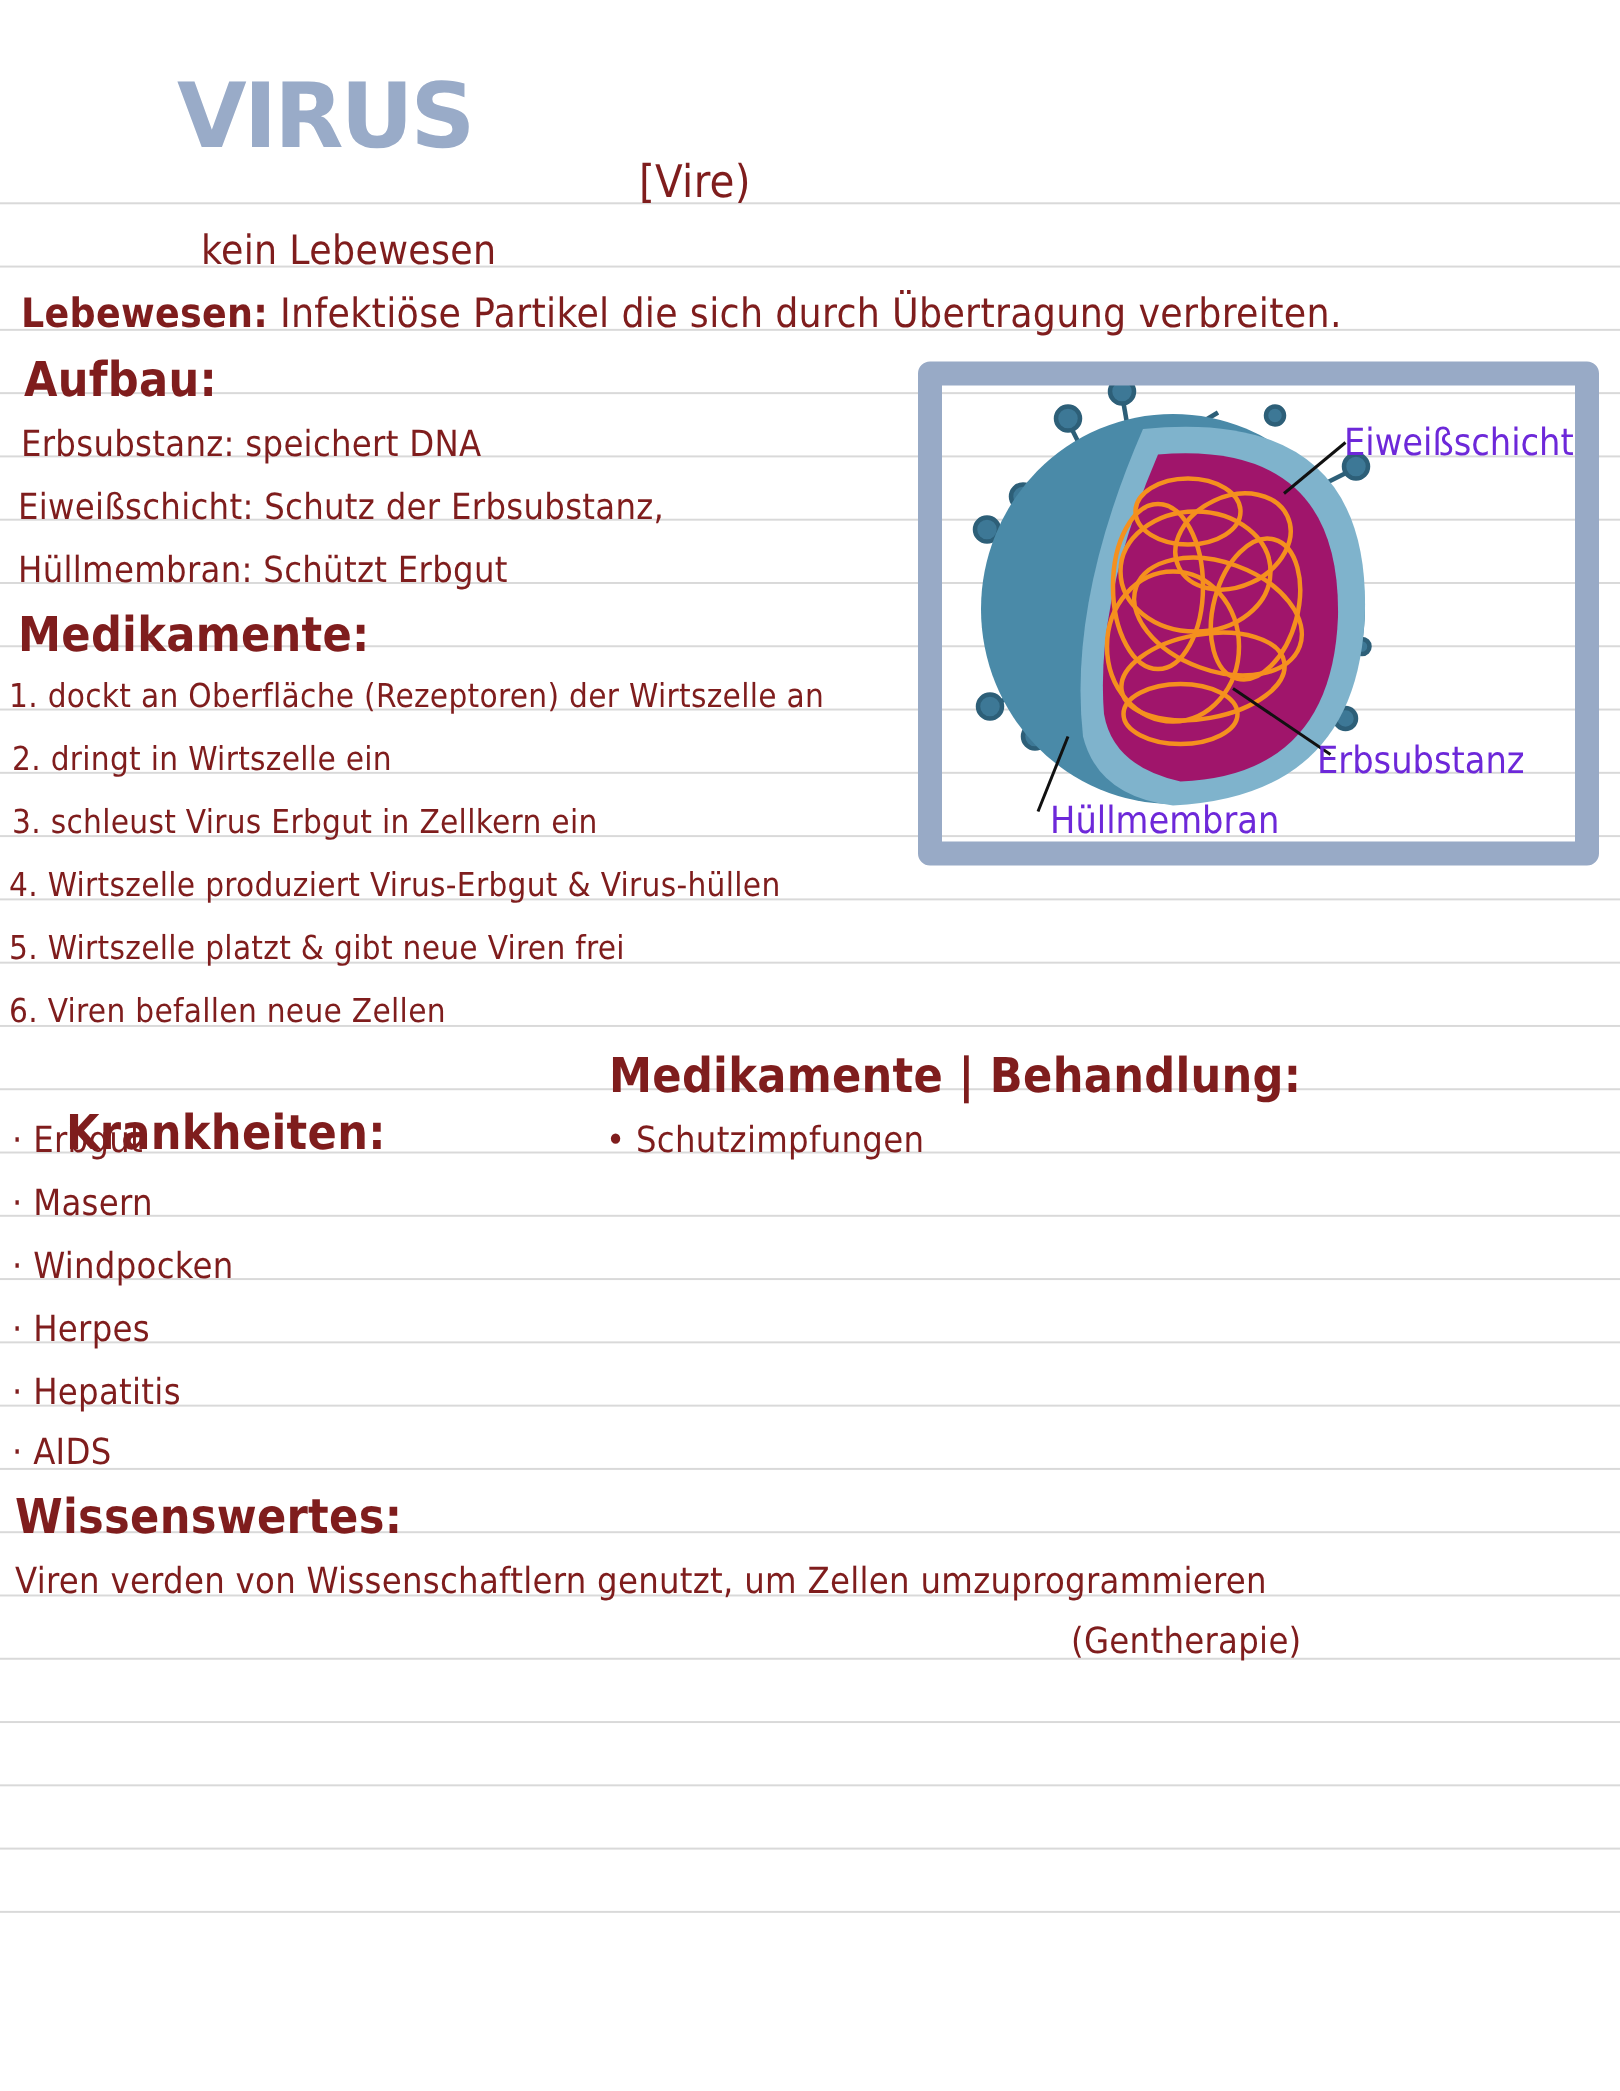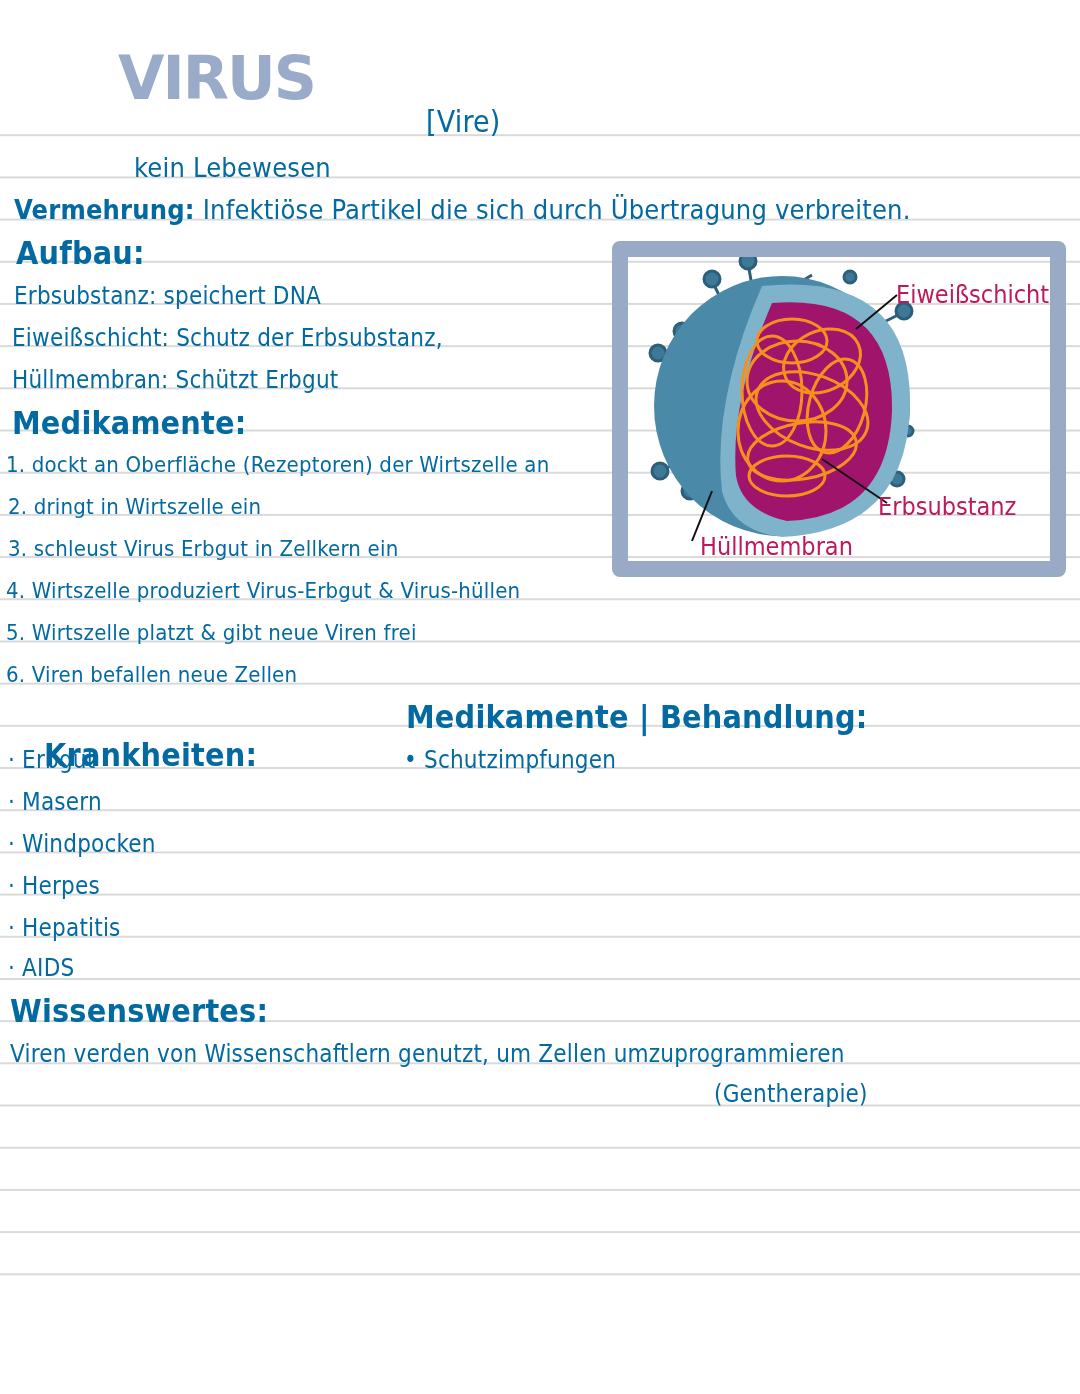--- a/index.html
+++ b/index.html
@@ -18,21 +18,21 @@
   .ruled-mask {
     position: absolute; left: 0; top: 0; width: 1080px; height: 130px; background: #fff;
   }
   .ruled-mask-bottom {
     position: absolute; left: 0; top: 1282px; width: 1080px; height: 112px; background: #fff;
   }
   .hw {
     position: absolute; white-space: nowrap;
     font-family: "DejaVu Sans Condensed", "DejaVu Sans", sans-serif;
     font-stretch: condensed;
-    color: #0369a1;
+    color: #7f1d1d;
     letter-spacing: 0.2px;
   }
   .title {
     position: absolute; left: 118px; top: 48px;
     font-family: "DejaVu Sans", sans-serif; font-weight: bold;
     font-size: 60px; letter-spacing: -2px; line-height: 1;
     color: #99abc8;
   }
   .heading { font-size: 32px; font-weight: bold; }
   .body { font-size: 24px; }
@@ -40,36 +40,36 @@
 
   .figure-frame {
     position: absolute; left: 612px; top: 241px; width: 454px; height: 336px;
     box-sizing: border-box; border: 16px solid #98aac6; border-radius: 8px;
     background: transparent;
   }
   .figure-svg { position: absolute; left: 612px; top: 241px; }
   .fig-label {
     position: absolute; white-space: nowrap; font-size: 25px;
     font-family: "DejaVu Sans Condensed", "DejaVu Sans", sans-serif;
-    color: #be185d;
+    color: #6d28d9;
   }
 </style>
 </head>
 <body>
 
 <div class="ruled"></div>
 <div class="ruled-mask"></div>
 <div class="ruled-mask-bottom"></div>
 
 <div class="title">VIRUS</div>
 <div class="hw body" style="left:426px; top:104px; font-size:30px;">[Vire)</div>
 <div class="hw body" style="left:134px; top:152px; font-size:27px;">kein Lebewesen</div>
 
 <div class="hw" style="left:14px; top:194px; font-size:27px;">
-  <span style="font-weight:bold;">Vermehrung:</span>
+  <span style="font-weight:bold;">Lebewesen:</span>
   <span>Infektiöse Partikel die sich durch Übertragung verbreiten.</span>
 </div>
 
 <div class="hw heading" style="left:16px; top:234px;">Aufbau:</div>
 <div class="hw body" style="left:14px; top:282px;">Erbsubstanz: speichert DNA</div>
 <div class="hw body" style="left:12px; top:324px;">Eiweißschicht: Schutz der Erbsubstanz,</div>
 <div class="hw body" style="left:12px; top:366px;">Hüllmembran: Schützt Erbgut</div>
 
 <div class="hw heading" style="left:12px; top:404px;">Medikamente:</div>
 <div class="hw small" style="left:6px; top:452px;">1. dockt an Oberfläche (Rezeptoren) der Wirtszelle an</div>

